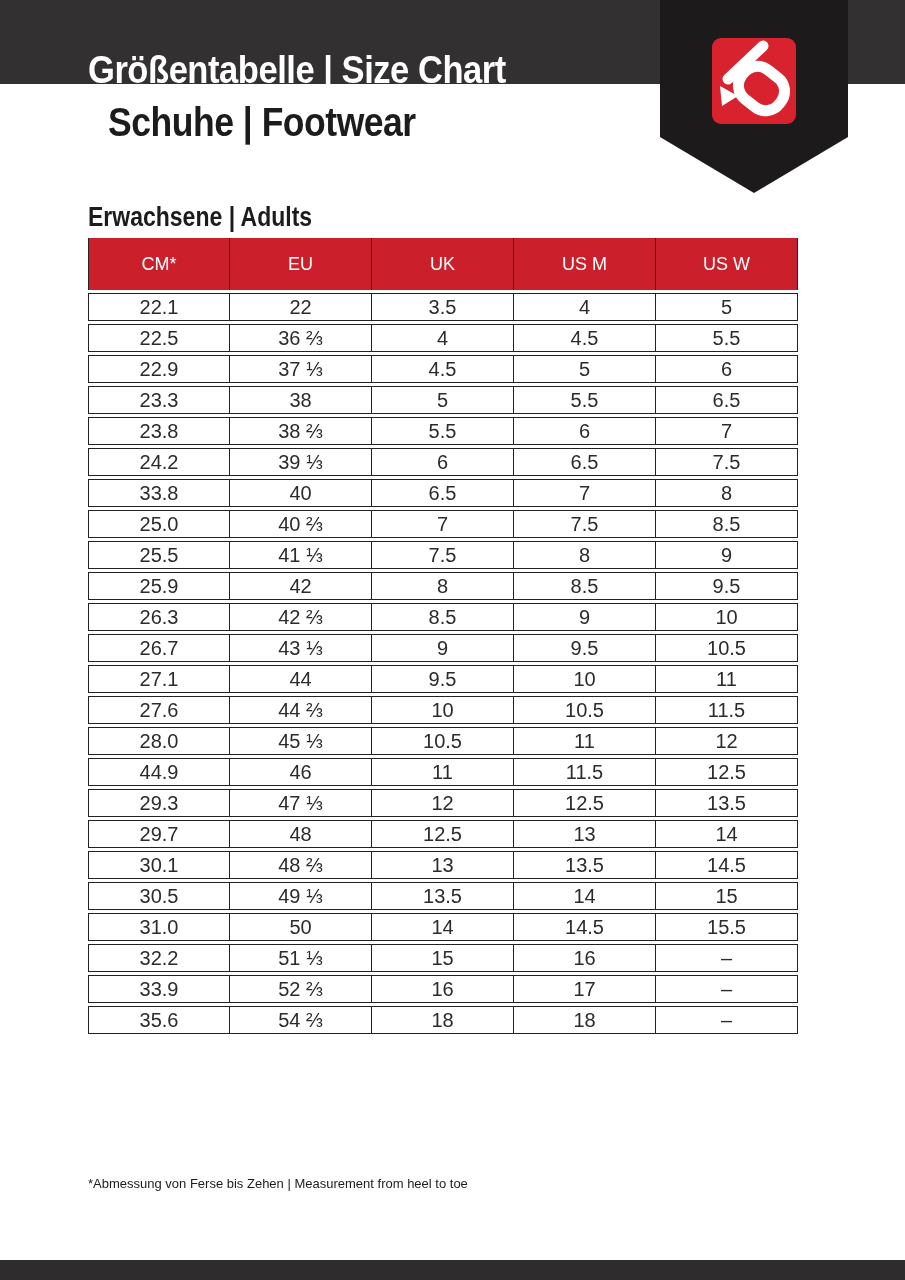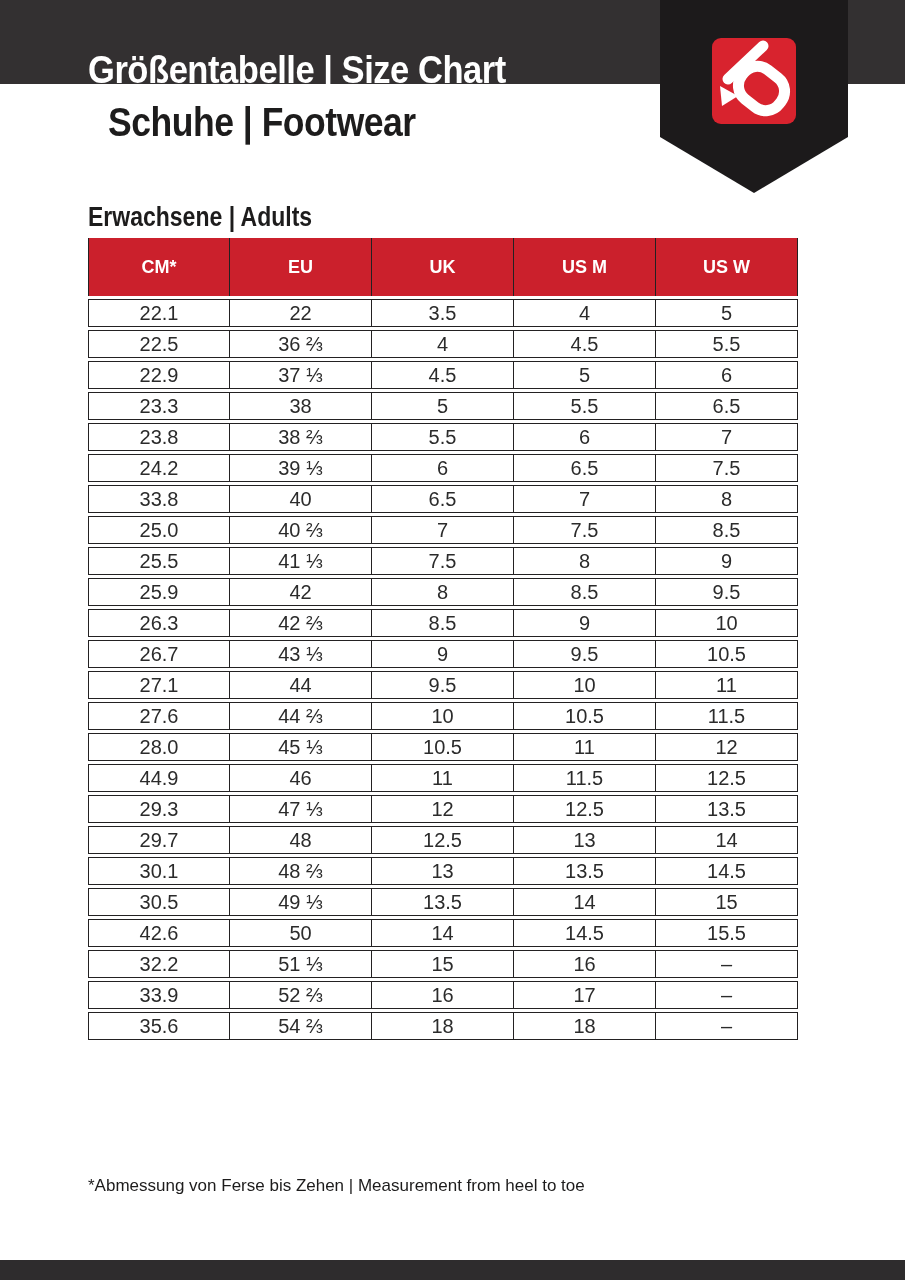--- a/index.html
+++ b/index.html
@@ -80,22 +80,22 @@
     left: 88px; top: 235px;
     width: 710px;
     border-collapse: separate;
     border-spacing: 0 3px;
     table-layout: fixed;
   }
   table.size-table th {
     background: var(--red, #cb202c);
     color: #ffffff;
     font-size: 18px;
-    font-weight: bold;
-    height: 58px;
+    font-weight: normal;
+    height: 52px;
     text-align: center;
     vertical-align: middle;
     border-right: 1.7px solid var(--border-color, #232122);
     padding: 0;
   }
   table.size-table th:first-child {
     border-left: 1.7px solid var(--border-color, #232122);
   }
   table.size-table td {
     background: #ffffff;
@@ -111,21 +111,21 @@
     white-space: nowrap;
   }
   table.size-table td:first-child {
     border-left: 1.7px solid var(--border-color, #232122);
   }
   .footnote {
     position: absolute;
     left: 88px; top: 1176px;
     margin: 0;
     color: var(--text-dark, #1d1c1c);
-    font-size: 17px;
+    font-size: 13px;
     line-height: 1.2;
     white-space: nowrap;
   }
 </style>
 </head>
 <body>
 
 <div class="top-band"></div>
 
 <h1 class="page-title">Größentabelle | Size Chart</h1>
@@ -287,21 +287,21 @@
         <td>14.5</td>
       </tr>
       <tr>
         <td>30.5</td>
         <td>49 ⅓</td>
         <td>13.5</td>
         <td>14</td>
         <td>15</td>
       </tr>
       <tr>
-        <td>42.6</td>
+        <td>31.0</td>
         <td>50</td>
         <td>14</td>
         <td>14.5</td>
         <td>15.5</td>
       </tr>
       <tr>
         <td>32.2</td>
         <td>51 ⅓</td>
         <td>15</td>
         <td>16</td>

